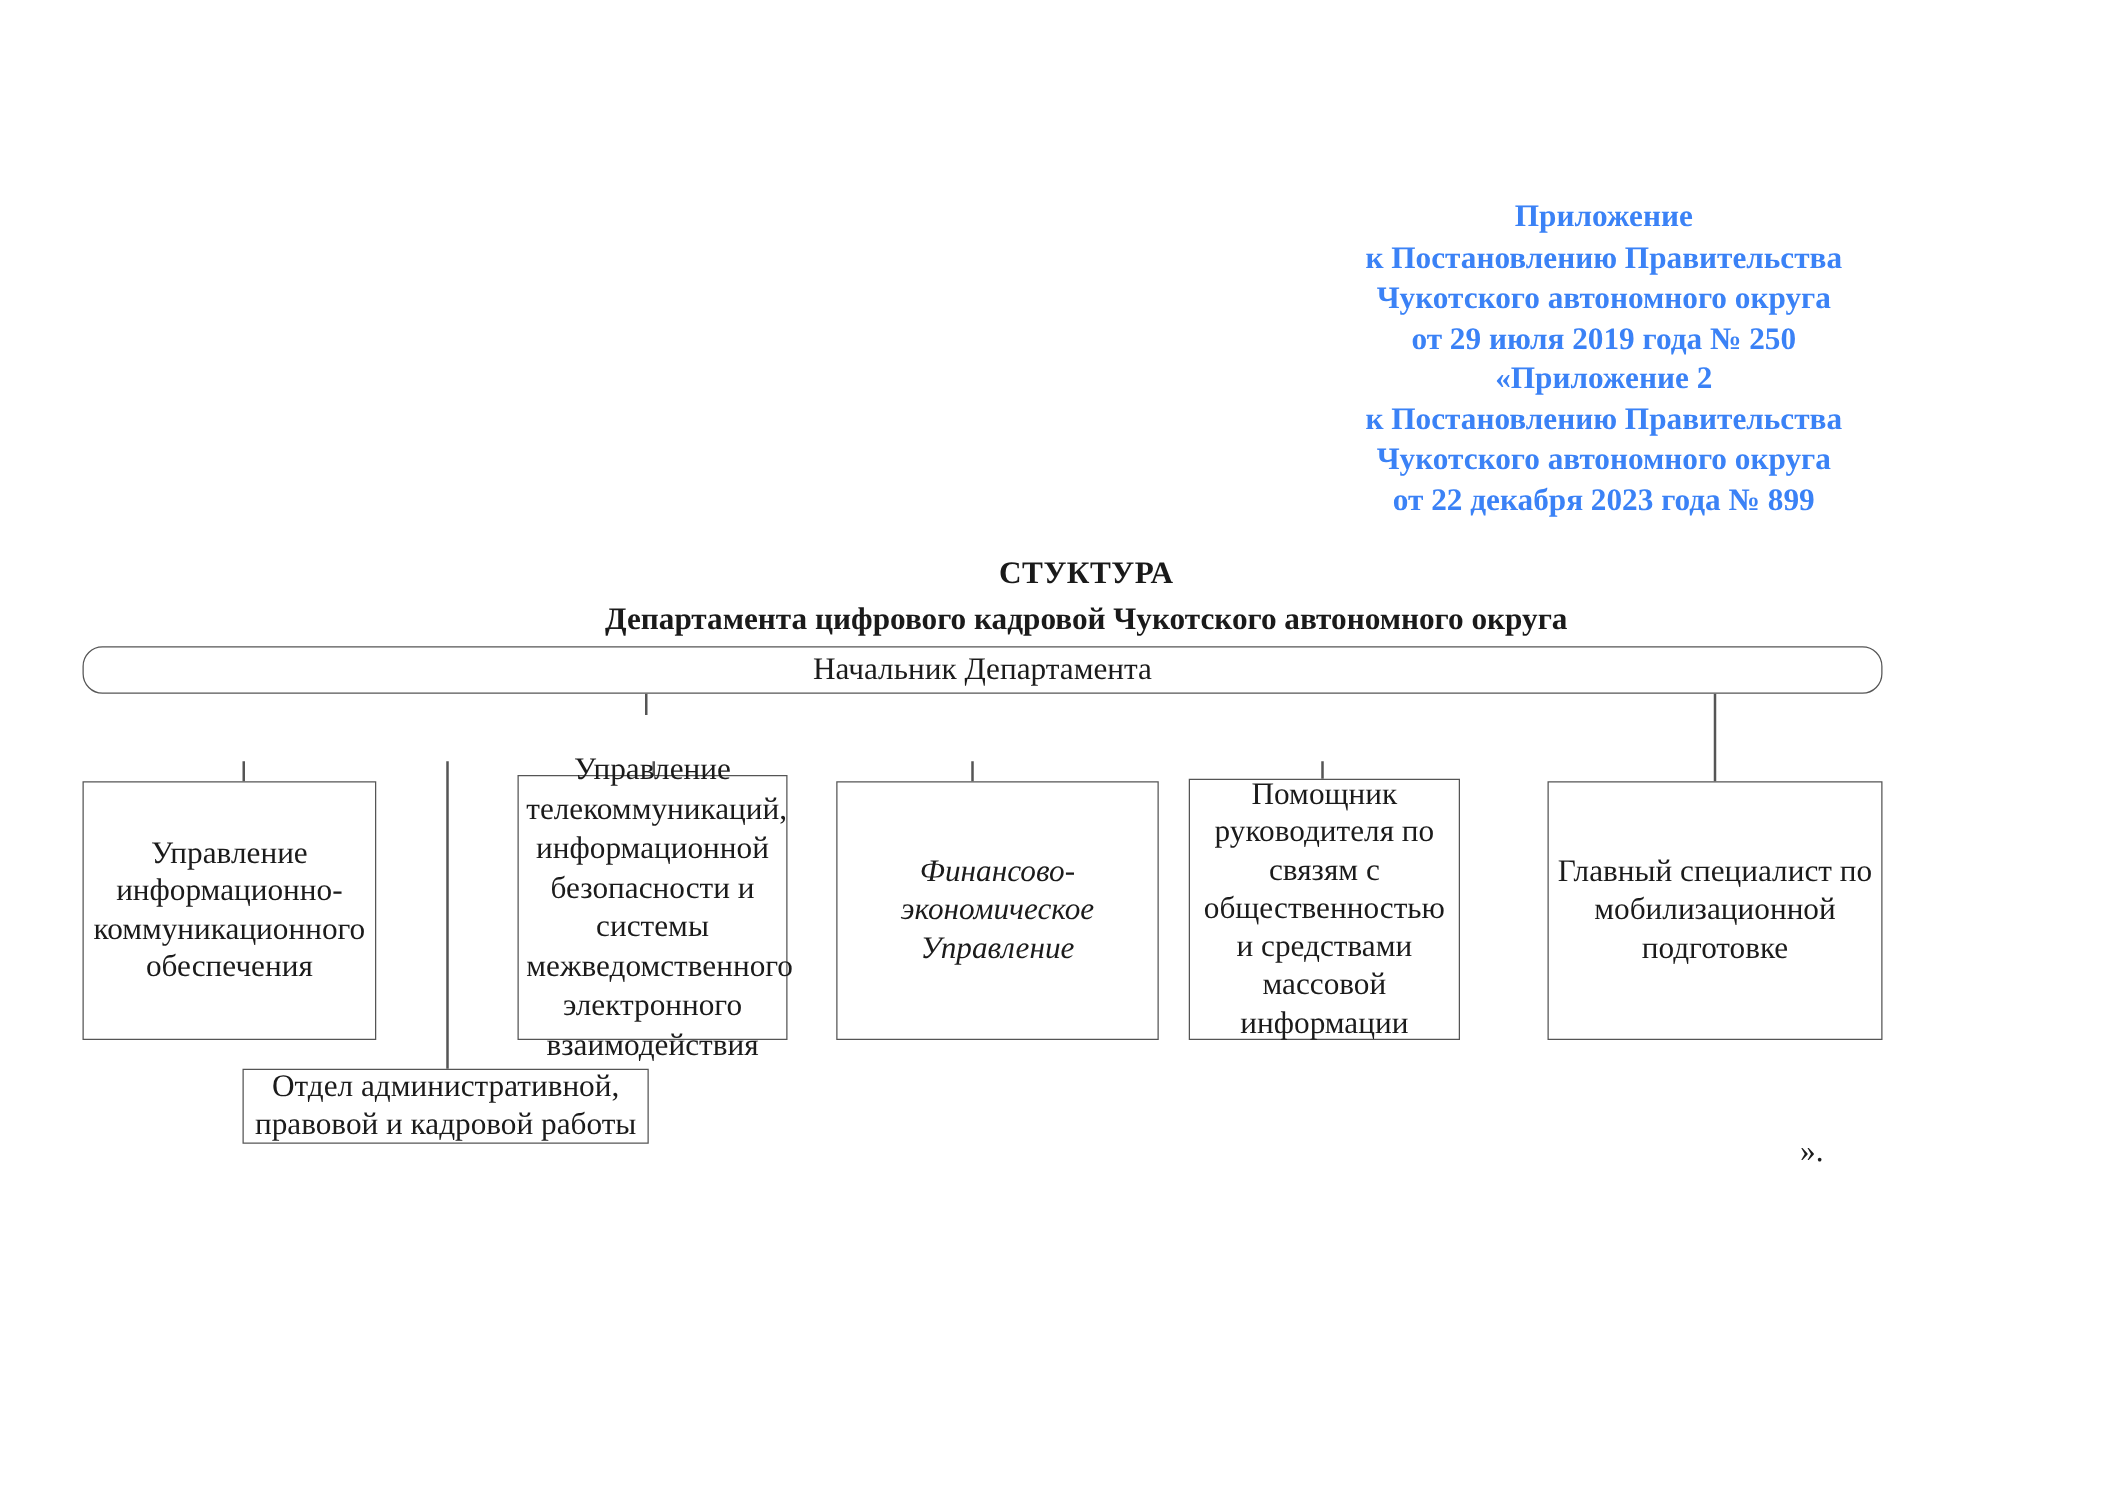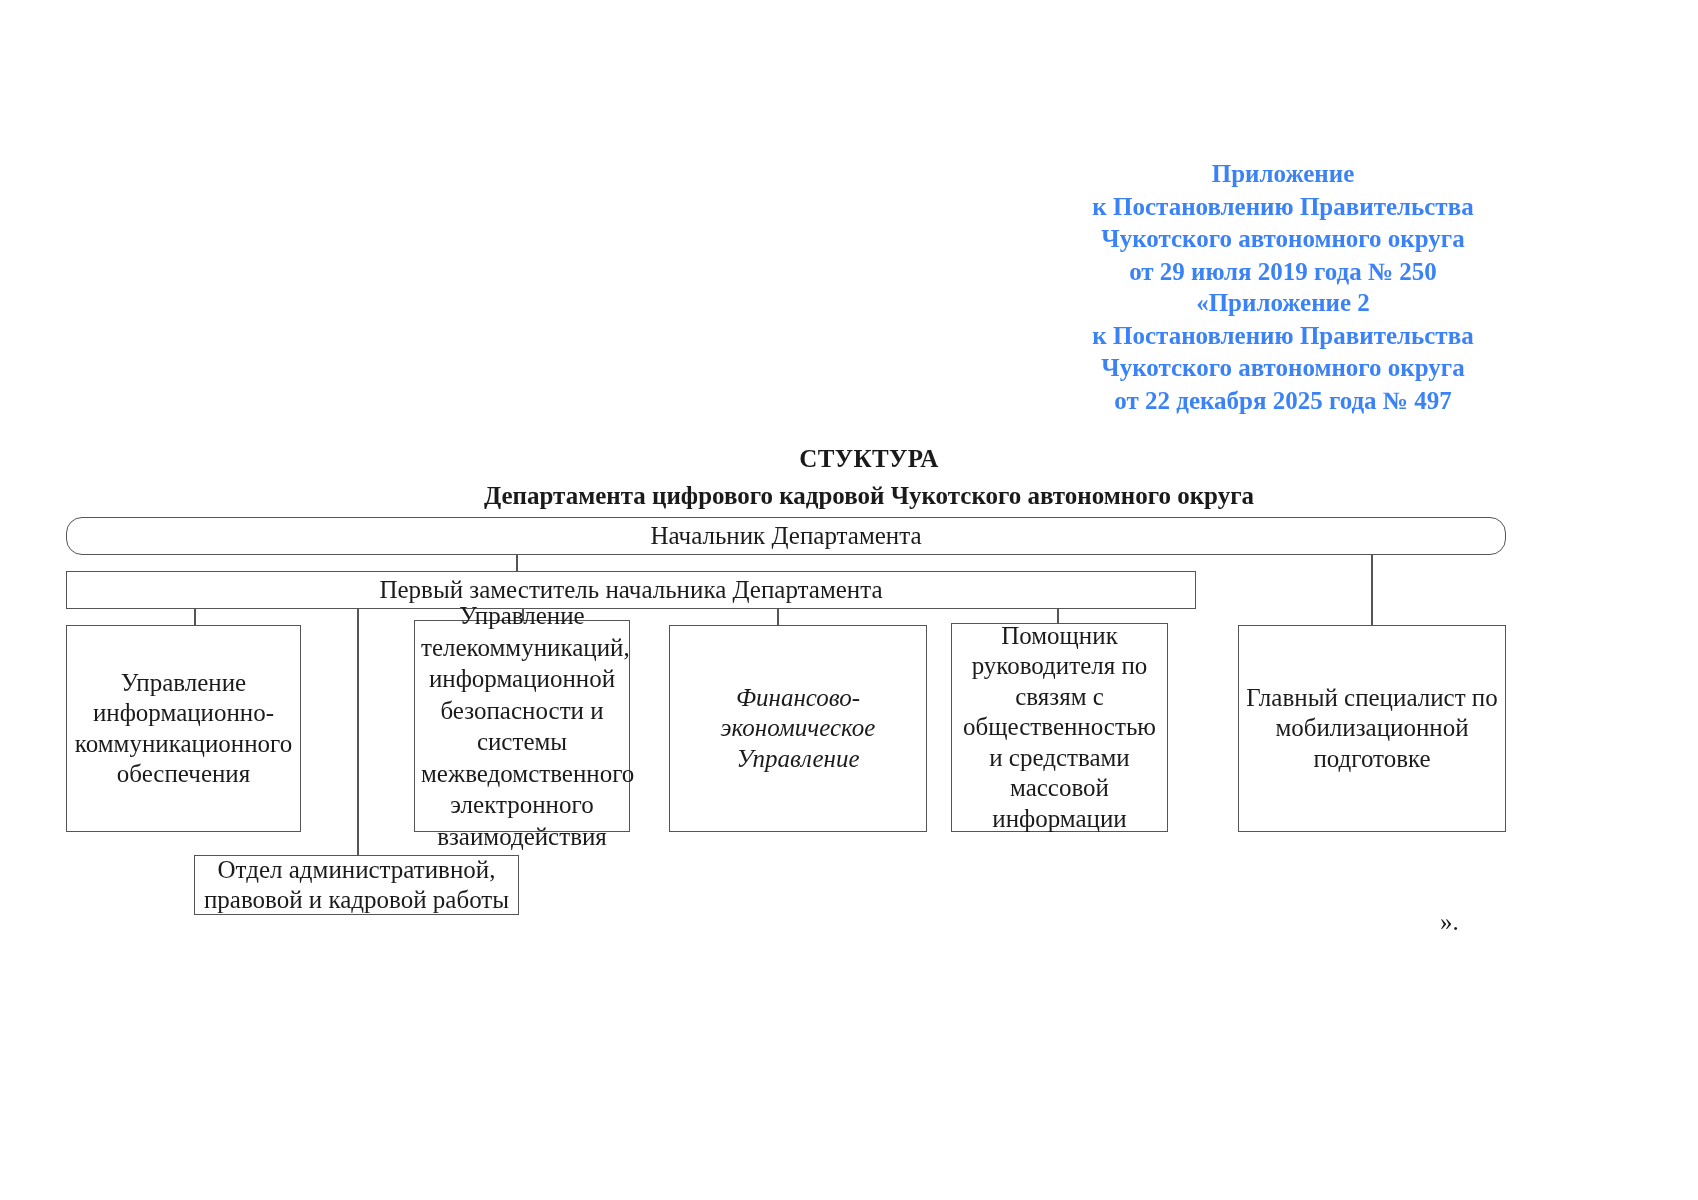--- a/index.html
+++ b/index.html
@@ -118,21 +118,21 @@
   <span class="ref-line">Приложение</span>
   <span class="ref-line">к Постановлению Правительства</span>
   <span class="ref-line">Чукотского автономного округа</span>
   <span class="ref-line">от  29  июля 2019 года № 250</span>
 </div>
 
 <div class="ref-block" id="ref-block-2">
   <span class="ref-line">«Приложение 2</span>
   <span class="ref-line">к Постановлению Правительства</span>
   <span class="ref-line">Чукотского автономного округа</span>
-  <span class="ref-line">от 22 декабря 2025 года № 497</span>
+  <span class="ref-line">от 22 декабря 2023 года № 899</span>
 </div>
 
 <div id="doc-title-wrap">
   <span id="doc-title-main">СТУКТУРА</span>
   <span id="doc-title-sub">Департамента цифрового кадровой Чукотского автономного округа</span>
 </div>
 
 <div id="org-chart">
 
   <div class="connector v" id="conn-head-deputy"></div>
@@ -140,23 +140,20 @@
   <div class="connector v" id="conn-dep-1"></div>
   <div class="connector v" id="conn-dep-2"></div>
   <div class="connector v" id="conn-dep-3"></div>
   <div class="connector v" id="conn-dep-4"></div>
   <div class="connector v" id="conn-sub-spine"></div>
 
   <div class="node" id="node-head">
     <span class="node-label">Начальник Департамента</span>
   </div>
 
-  <div class="node" id="node-deputy">
-    <span class="node-label">Первый заместитель начальника Департамента</span>
-  </div>
 
   <div class="node" id="node-dept-1">
     <span class="node-label">Управление информационно-коммуникационного обеспечения</span>
   </div>
 
   <div class="node compact" id="node-dept-2">
     <span class="node-label">Управление телекоммуникаций, информационной безопасности и системы межведомственного электронного взаимодействия</span>
   </div>
 
   <div class="node" id="node-dept-3">

